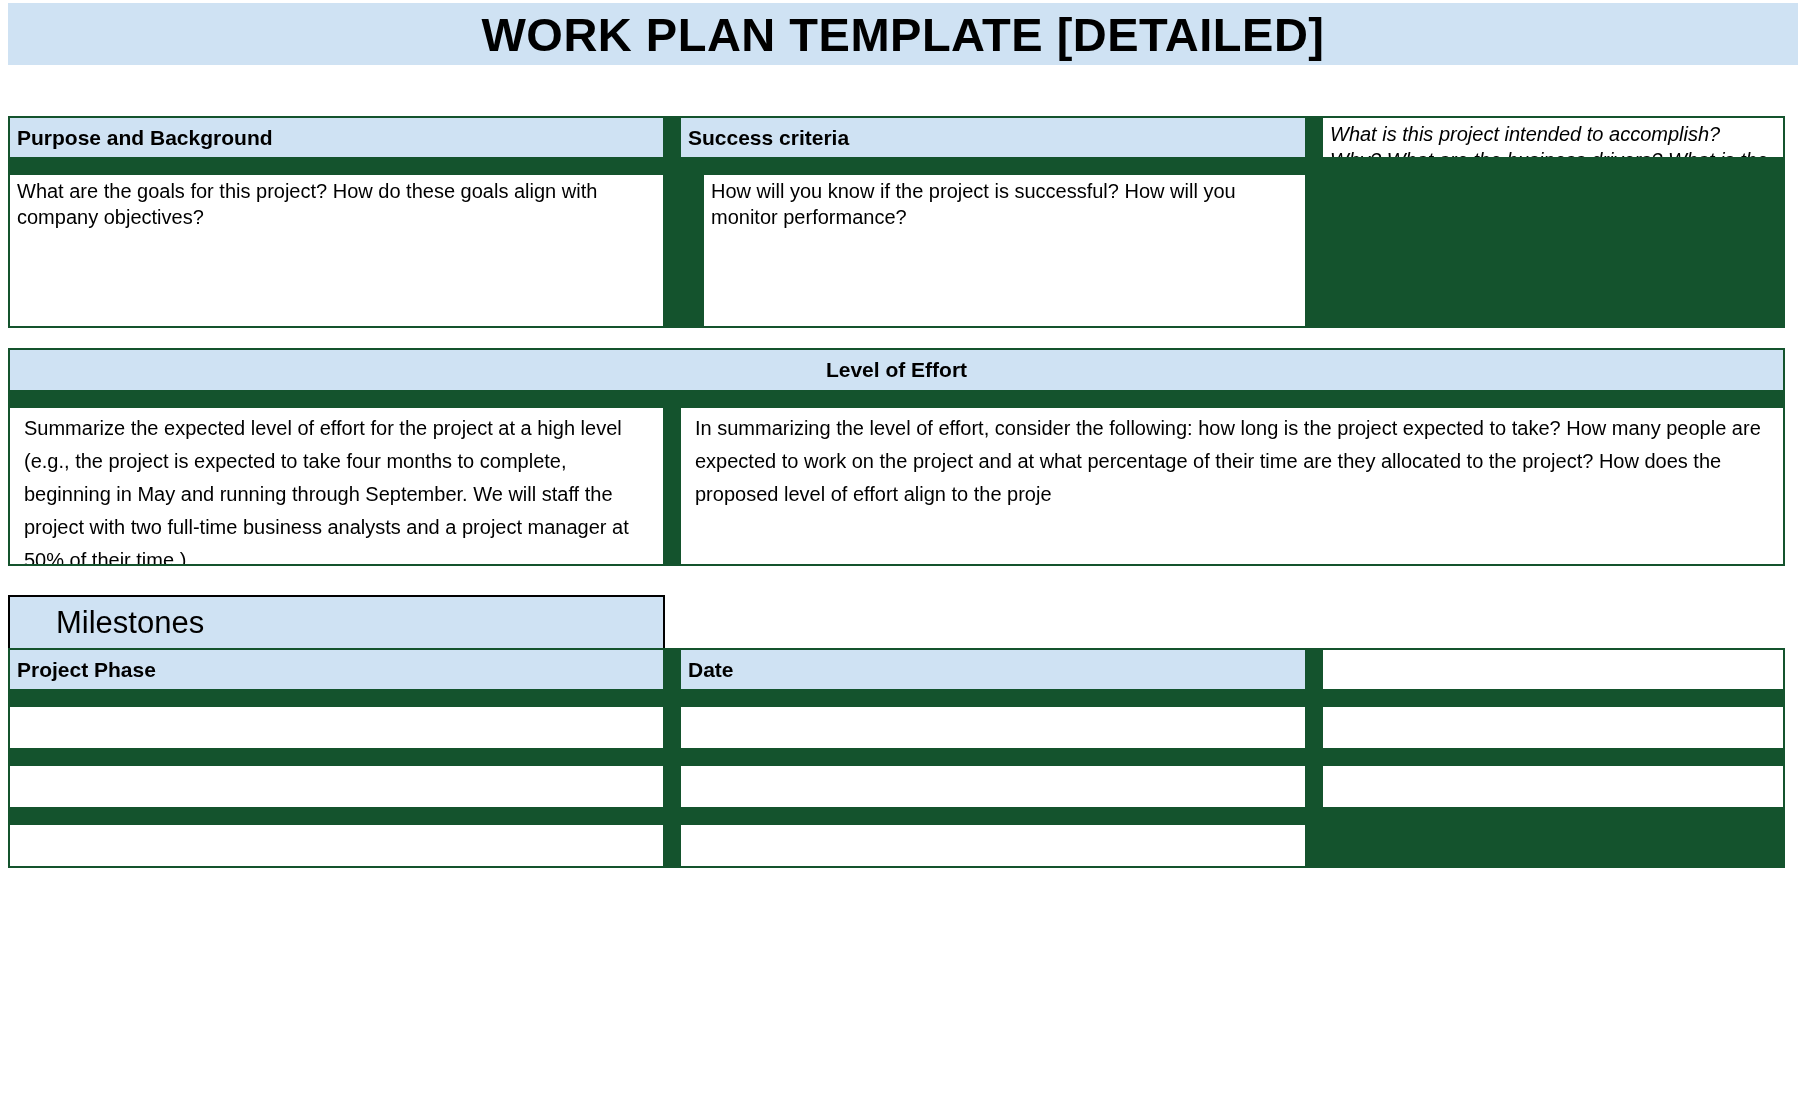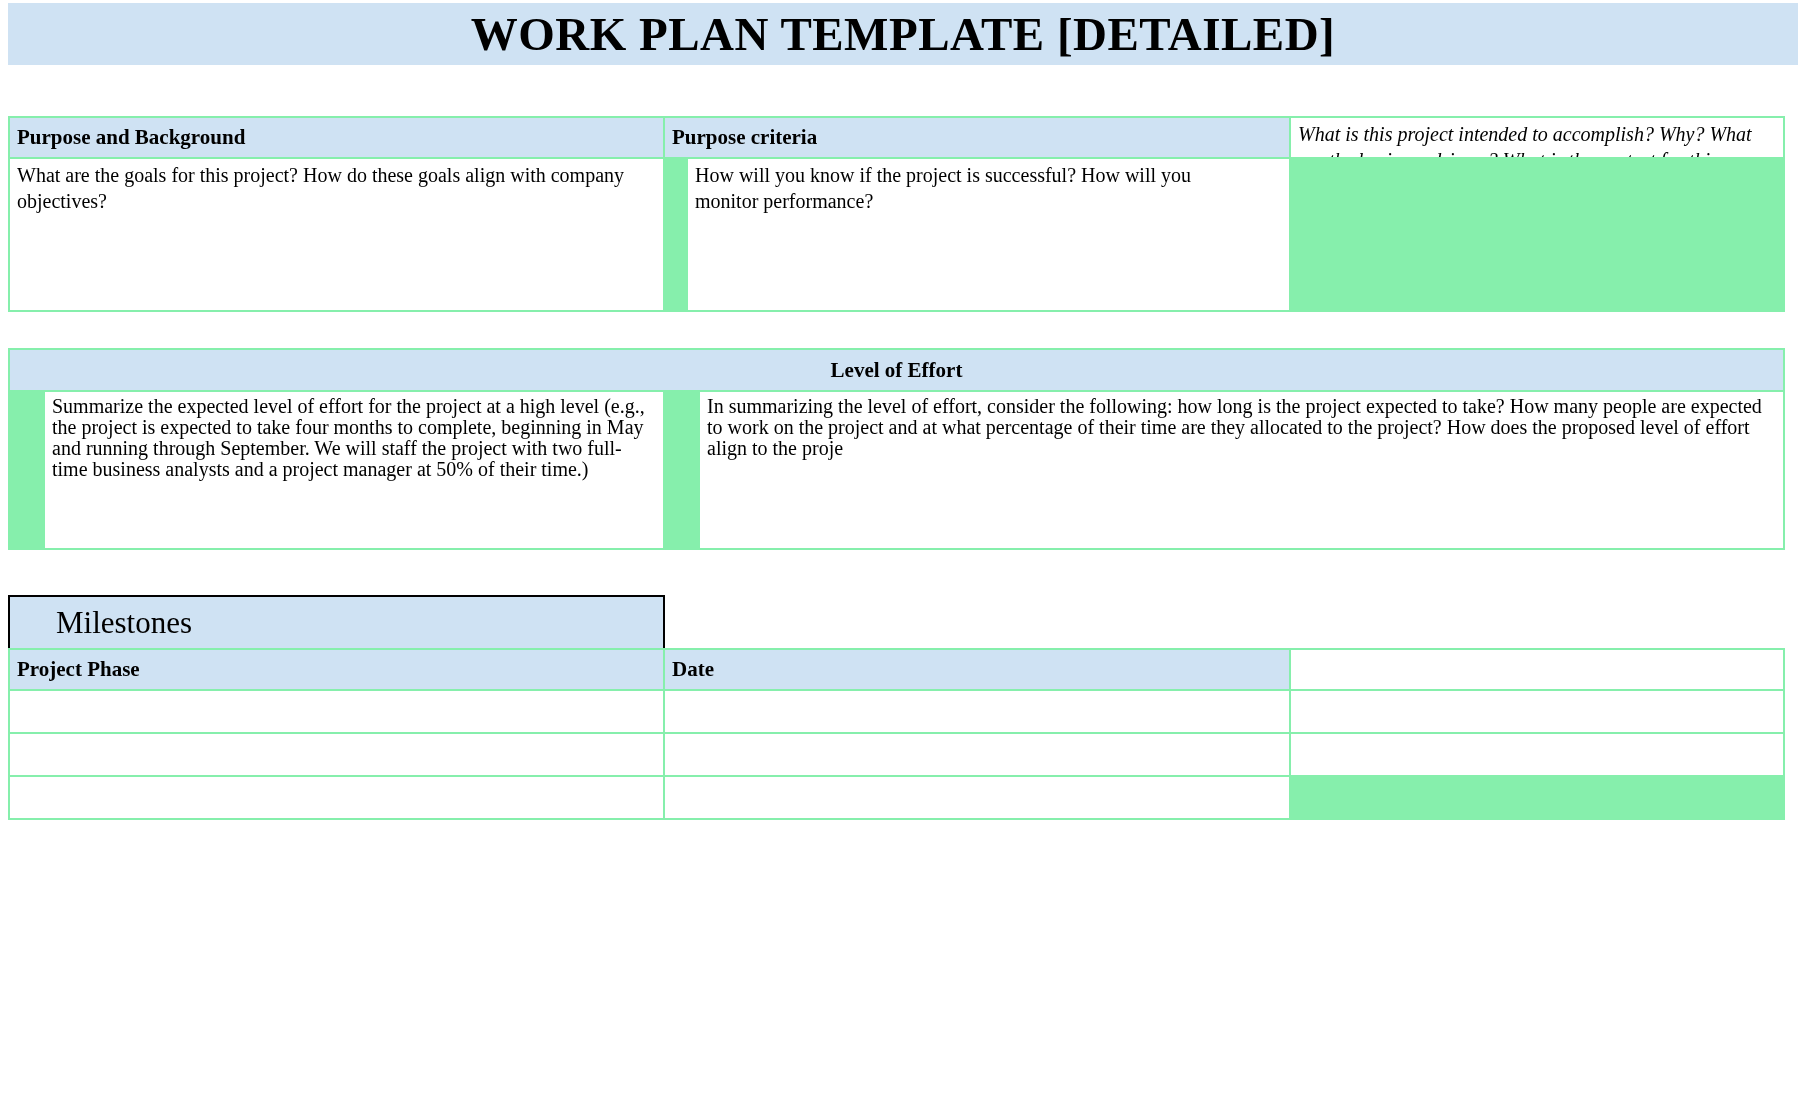--- a/index.html
+++ b/index.html
@@ -7,43 +7,42 @@
     font-family: "Liberation Sans", sans-serif;
     background: #ffffff;
     color: #000000;
   }
   .page {
     position: relative;
     width: 1798px;
     height: 872px;
     background: #ffffff;
     overflow: hidden;
-    font-family: Liberation Serif, serif;
   }
   .title-band {
     position: absolute;
     left: 8px; top: 3px;
     width: 1790px; height: 62px;
     background: #cfe2f3;
     display: flex;
     align-items: center;
     justify-content: center;
     font-size: 47px;
     font-weight: bold;
     letter-spacing: 0.5px;
     white-space: nowrap;
   }
   
   .grid {
     position: absolute;
     left: 8px;
-    background: #86efac;
+    background: #14532d;
     padding: 2px;
     display: grid;
-    gap: 2px;
+    gap: 18px;
     box-sizing: border-box;
   }
   .cell {
     background: #ffffff;
     overflow: hidden;
     box-sizing: border-box;
   }
   .hdr {
     background: #cfe2f3;
     font-weight: bold;
@@ -56,21 +55,21 @@
   .body-text {
     font-size: 20px;
     line-height: 26px;
     padding: 3px 7px;
   }
   .italic { font-style: italic; }
   .t1 { top: 116px; width: 1777px; grid-template-columns: 653px 624px 1fr; grid-template-rows: 39px 151px; }
   .t1 .pad-right { padding-right: 45px; margin-left: 23px; }
   .loe { top: 348px; width: 1777px; grid-template-columns: 653px 1fr; grid-template-rows: 40px 156px; }
   .loe-header { grid-column: 1 / -1; }
-  .loe-body { line-height: 21px; padding: 4px 7px; margin-left: 35px; }
+  .loe-body { line-height: 33px; padding: 4px 14px; }
   .section-title {
     position: absolute;
     left: 8px;
     width: 657px;
     background: #cfe2f3;
     border: 2px solid #000000;
     box-sizing: border-box;
     font-size: 31px;
     display: flex;
     align-items: center;
@@ -90,21 +89,21 @@
 </style>
 </head>
 <body>
 
 <div class="page">
 
   <div class="title-band">WORK PLAN TEMPLATE [DETAILED]</div>
 
   <div class="grid t1">
     <div class="cell hdr">Purpose and Background</div>
-    <div class="cell hdr">Purpose criteria</div>
+    <div class="cell hdr">Success criteria</div>
     <div class="cell body-text italic">What is this project intended to accomplish? Why? What are the business drivers? What is the context for this project? Are there related efforts that have predated this one that are relevant to mention? Is this project part of a larger program or portfolio?</div>
     <div class="cell body-text">What are the goals for this project? How do these goals align with company objectives?</div>
     <div class="cell body-text pad-right">How will you know if the project is successful? How will you monitor performance?</div>
   </div>
 
   <div class="grid loe">
     <div class="cell hdr center loe-header">Level of Effort</div>
     <div class="cell body-text loe-body">Summarize the expected level of effort for the project at a high level (e.g., the project is expected to take four months to complete, beginning in May and running through September. We will staff the project with two full-time business analysts and a project manager at 50% of their time.)</div>
     <div class="cell body-text loe-body">In summarizing the level of effort, consider the following: how long is the project expected to take? How many people are expected to work on the project and at what percentage of their time are they allocated to the project? How does the proposed level of effort align to the proje</div>
   </div>

